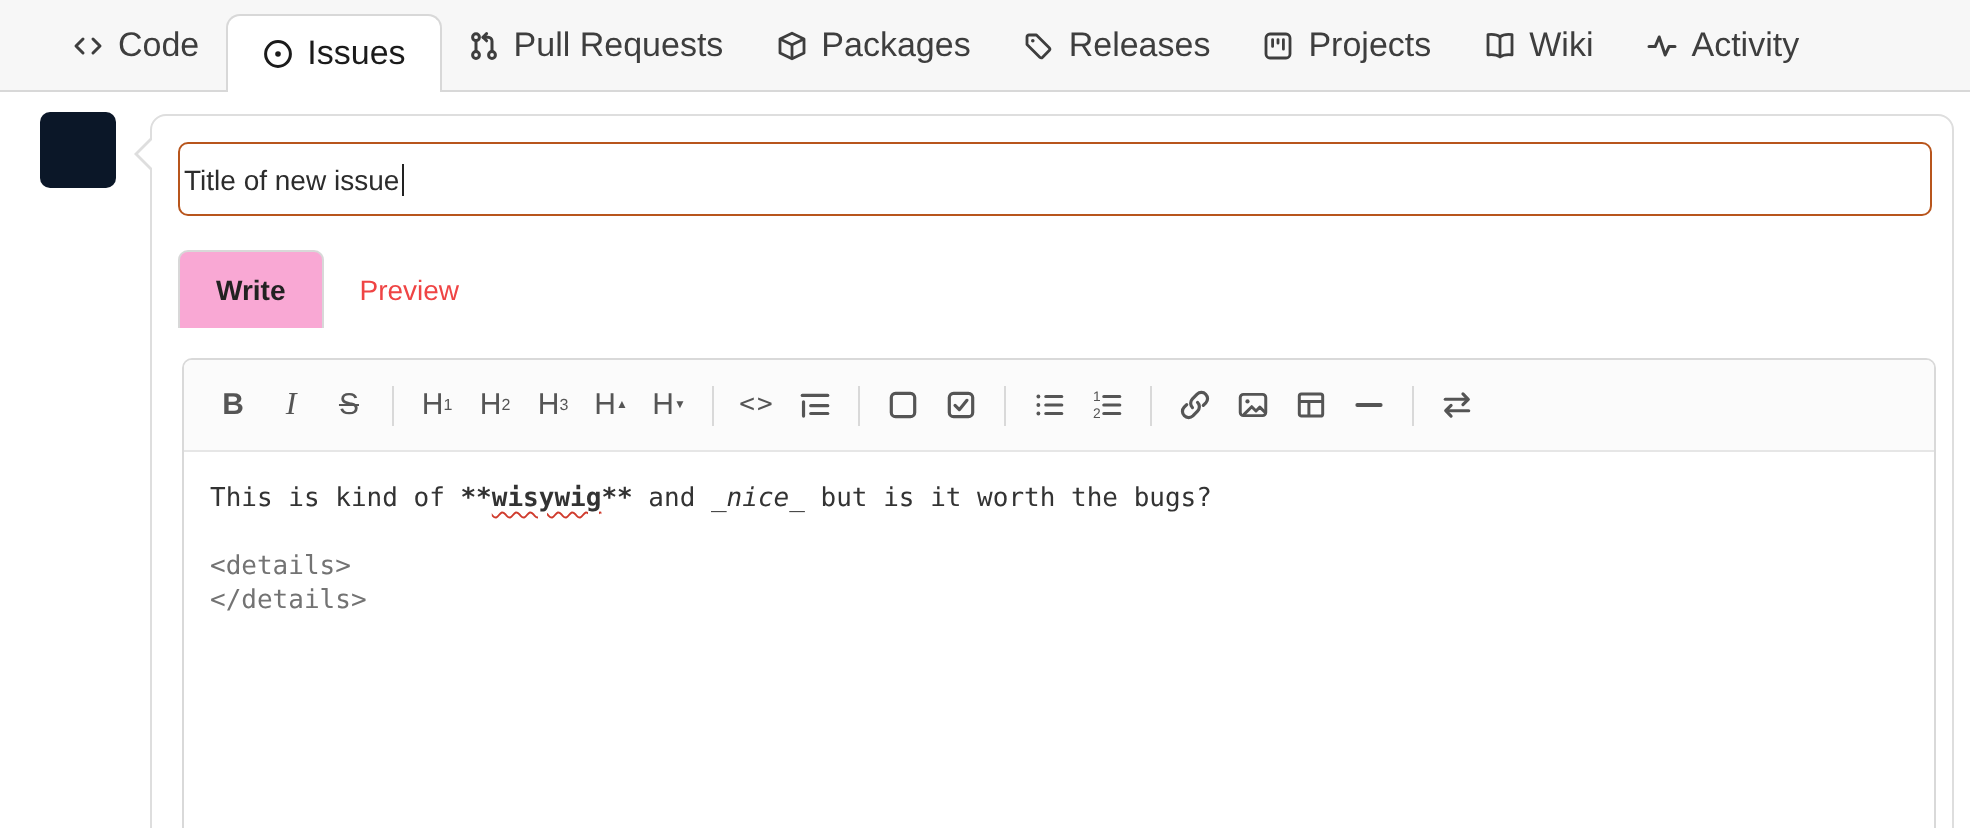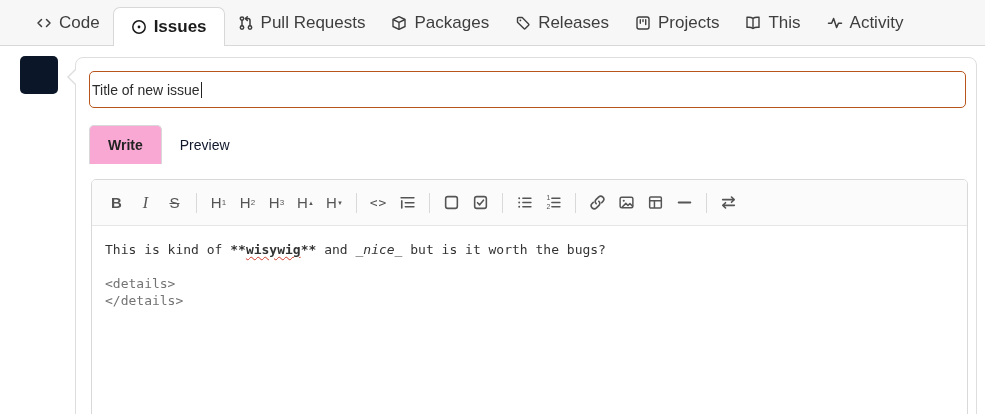--- a/index.html
+++ b/index.html
@@ -26,21 +26,21 @@
     cursor: pointer; white-space: nowrap;
   }
   .nav-item svg { flex: 0 0 auto; }
   .nav-item.active {
     background: #fff;
     border: 1px solid #d8d8d8;
     border-bottom: none;
     border-radius: 7px 7px 0 0;
     margin-top: 7px;
     margin-bottom: -1px;
-    font-weight: bold;
+    font-weight: normal;
     color: #1b1b1b;
     padding: 0 17px;
     align-items: center;
   }
   .nav-icon { width: 16px; height: 16px; display: block; }
 
   
   .avatar {
     position: absolute; left: 20px; top: 56px;
     width: 38px; height: 38px; border-radius: 5px;
@@ -94,21 +94,21 @@
   }
 
   
   .edit-tabs {
     position: absolute; left: 13px; top: 67px;
     display: flex; align-items: flex-end; height: 39px;
   }
   .edit-tab {
     padding: 0 18px; height: 39px;
     display: flex; align-items: center;
-    font-size: 14px; color: #0f172a;
+    font-size: 14px; color: #ef4444;
     cursor: pointer;
   }
   .edit-tab.active {
     background: #f9a8d4;
     border: 1px solid #d8d8d8;
     border-bottom: none;
     border-radius: 5px 5px 0 0;
     font-weight: bold; color: #222;
   }
 
@@ -218,21 +218,21 @@
         <rect x="2" y="2" width="12" height="12" rx="2"></rect>
         <path d="M5.3 4.8 V8.2 M8 4.8 V6.6 M10.7 4.8 V9.6"></path>
       </svg>
     <span>Projects</span>
   </div>
   <div class="nav-item">
     <svg class="nav-icon" viewBox="0 0 16 16" fill="none" stroke="#3e3e3e" stroke-width="1.4" stroke-linejoin="round">
         <path d="M8 3.4 C6.6 2.3 4.6 2 2 2.3 V12.4 C4.6 12.1 6.6 12.4 8 13.5 C9.4 12.4 11.4 12.1 14 12.4 V2.3 C11.4 2 9.4 2.3 8 3.4 Z"></path>
         <path d="M8 3.4 V13.5"></path>
       </svg>
-    <span>This</span>
+    <span>Wiki</span>
   </div>
   <div class="nav-item">
     <svg class="nav-icon" viewBox="0 0 16 16" fill="none" stroke="#3e3e3e" stroke-width="1.5" stroke-linecap="round" stroke-linejoin="round">
         <polyline points="1.5,8.3 4.6,8.3 6.6,3.5 9.6,12.5 11.5,8.3 14.5,8.3"></polyline>
       </svg>
     <span>Activity</span>
   </div>
 </nav>
 
 <div class="avatar"></div>

